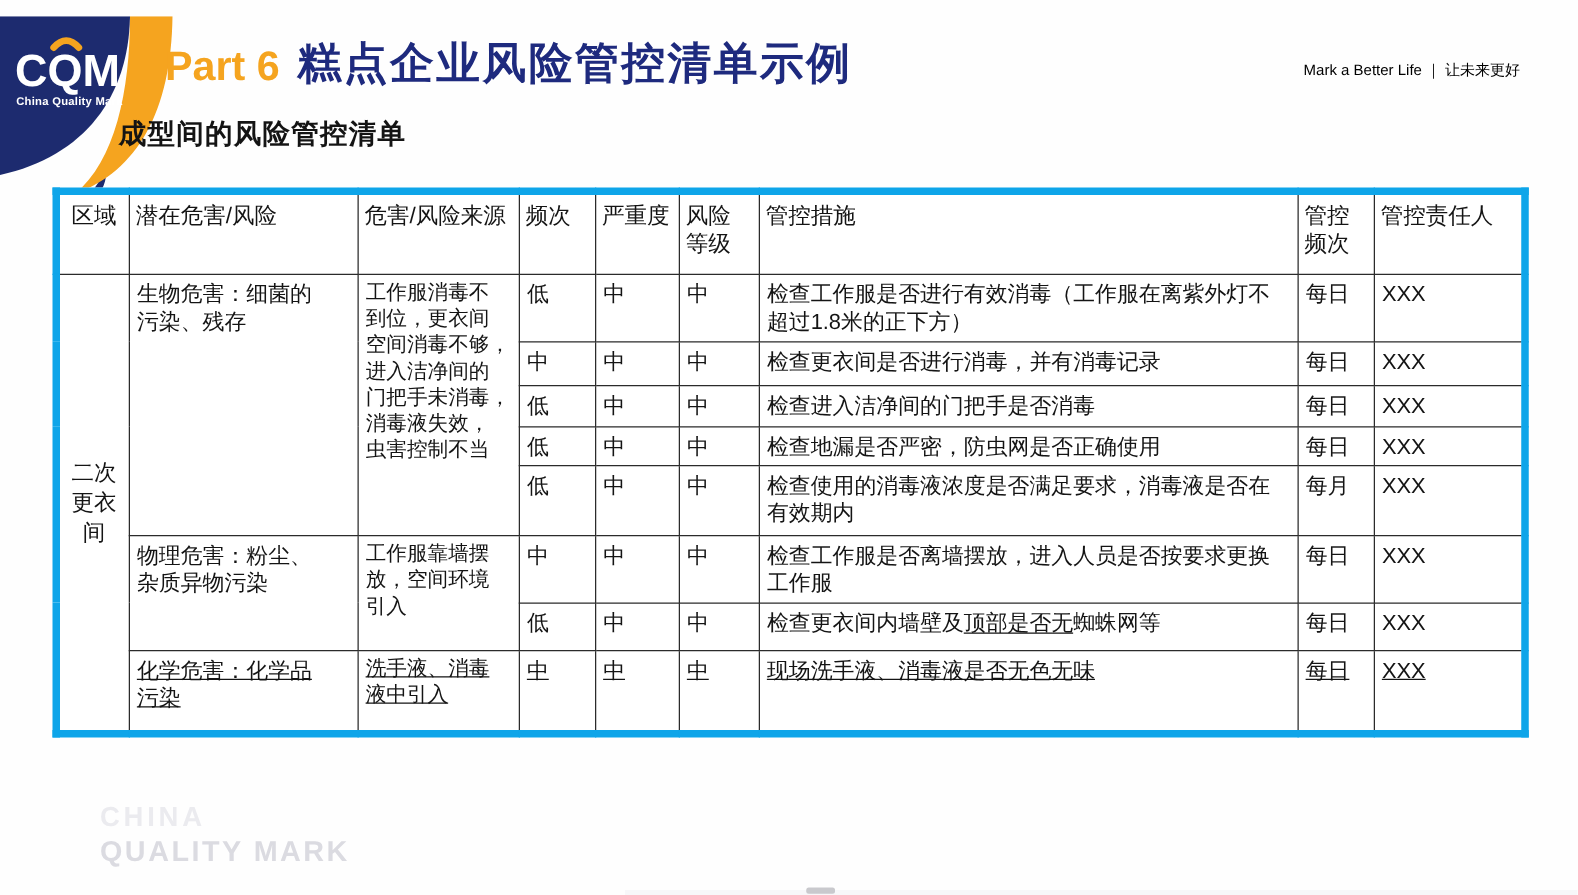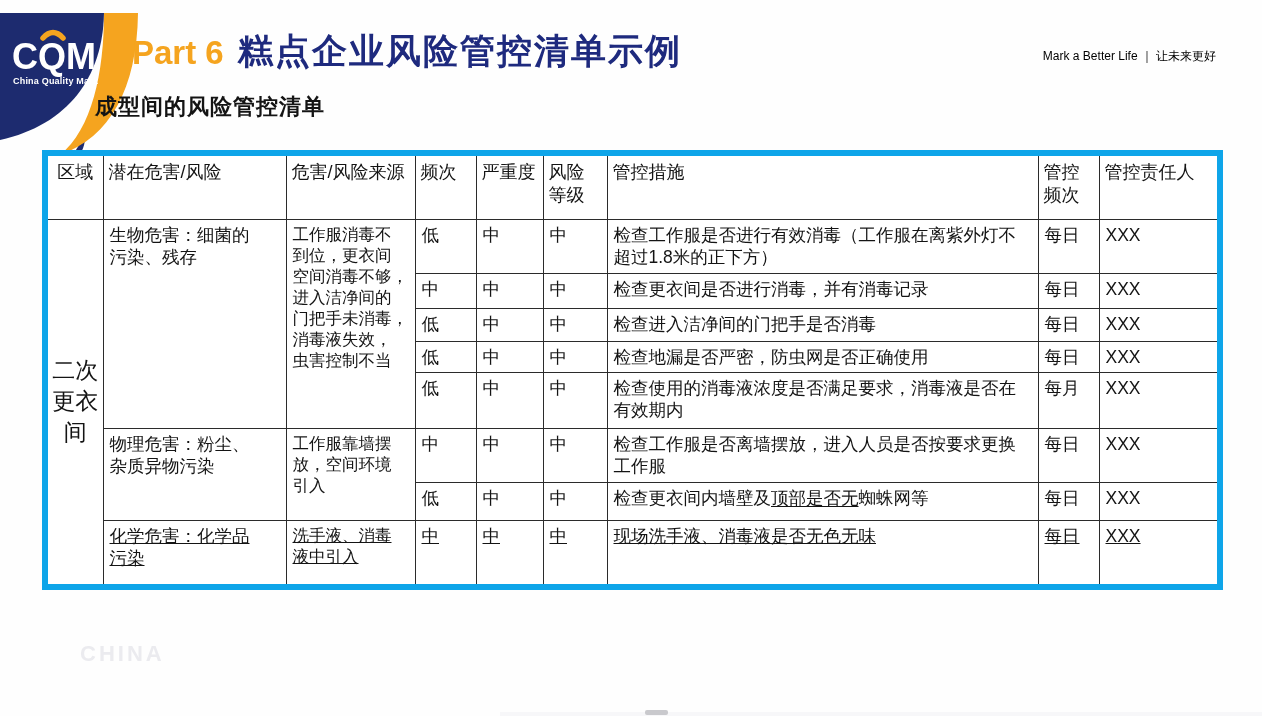--- a/index.html
+++ b/index.html
@@ -50,21 +50,21 @@
     border:1px solid #2b2b2b;
     vertical-align:top; text-align:left;
     padding:4px 6px;
     font-size:17.5px; line-height:1.28; font-weight:400; color:#141414;
     overflow:hidden;
   }
   .risk-table th { height:66px; font-size:18px; padding:5px 5px; }
   .risk-table th.center { text-align:center; }
   td.cell-hazard, td.cell-source { white-space:pre-line; }
   td.cell-source { font-size:16.5px; }
-  td.cell-area { vertical-align:middle; text-align:center; padding:0; font-size:23px; }
+  td.cell-area { vertical-align:middle; text-align:center; padding:0; font-size:18px; }
   td.cell-area span { display:inline-block; width:2.15em; line-height:1.35; text-align:center; }
   td.cell-measure u { text-underline-offset:2px; }
 
   
   .watermark { position:absolute; left:80px; top:643px; line-height:1; }
   .wm1 { font-size:22px; font-weight:bold; letter-spacing:3px; color:#ebebef; }
   .wm2 { font-size:23px; font-weight:bold; letter-spacing:2px; color:#dbdbe1; margin-top:5px; }
 
   
   .progress-track {
@@ -201,16 +201,17 @@
         <td>中</td>
         <td class="cell-measure">现场洗手液、消毒液是否无色无味</td>
         <td>每日</td>
         <td>XXX</td>
       </tr>
     </tbody>
 </table>
 
 <div class="watermark">
   <div class="wm1">CHINA</div>
+  <div class="wm2">QUALITY MARK</div>
 </div>
 
 <div class="progress-track"></div>
 <div class="progress-handle"></div>
 
 </body></html>

